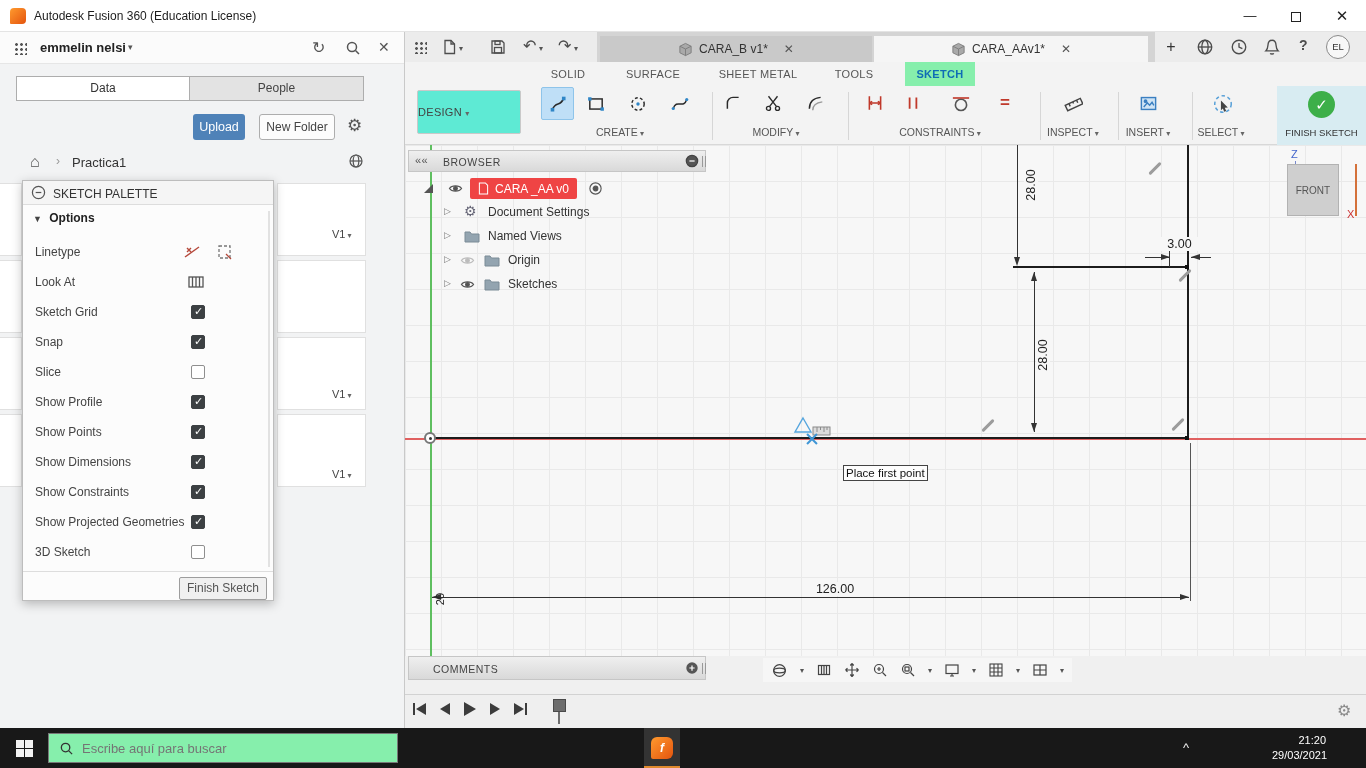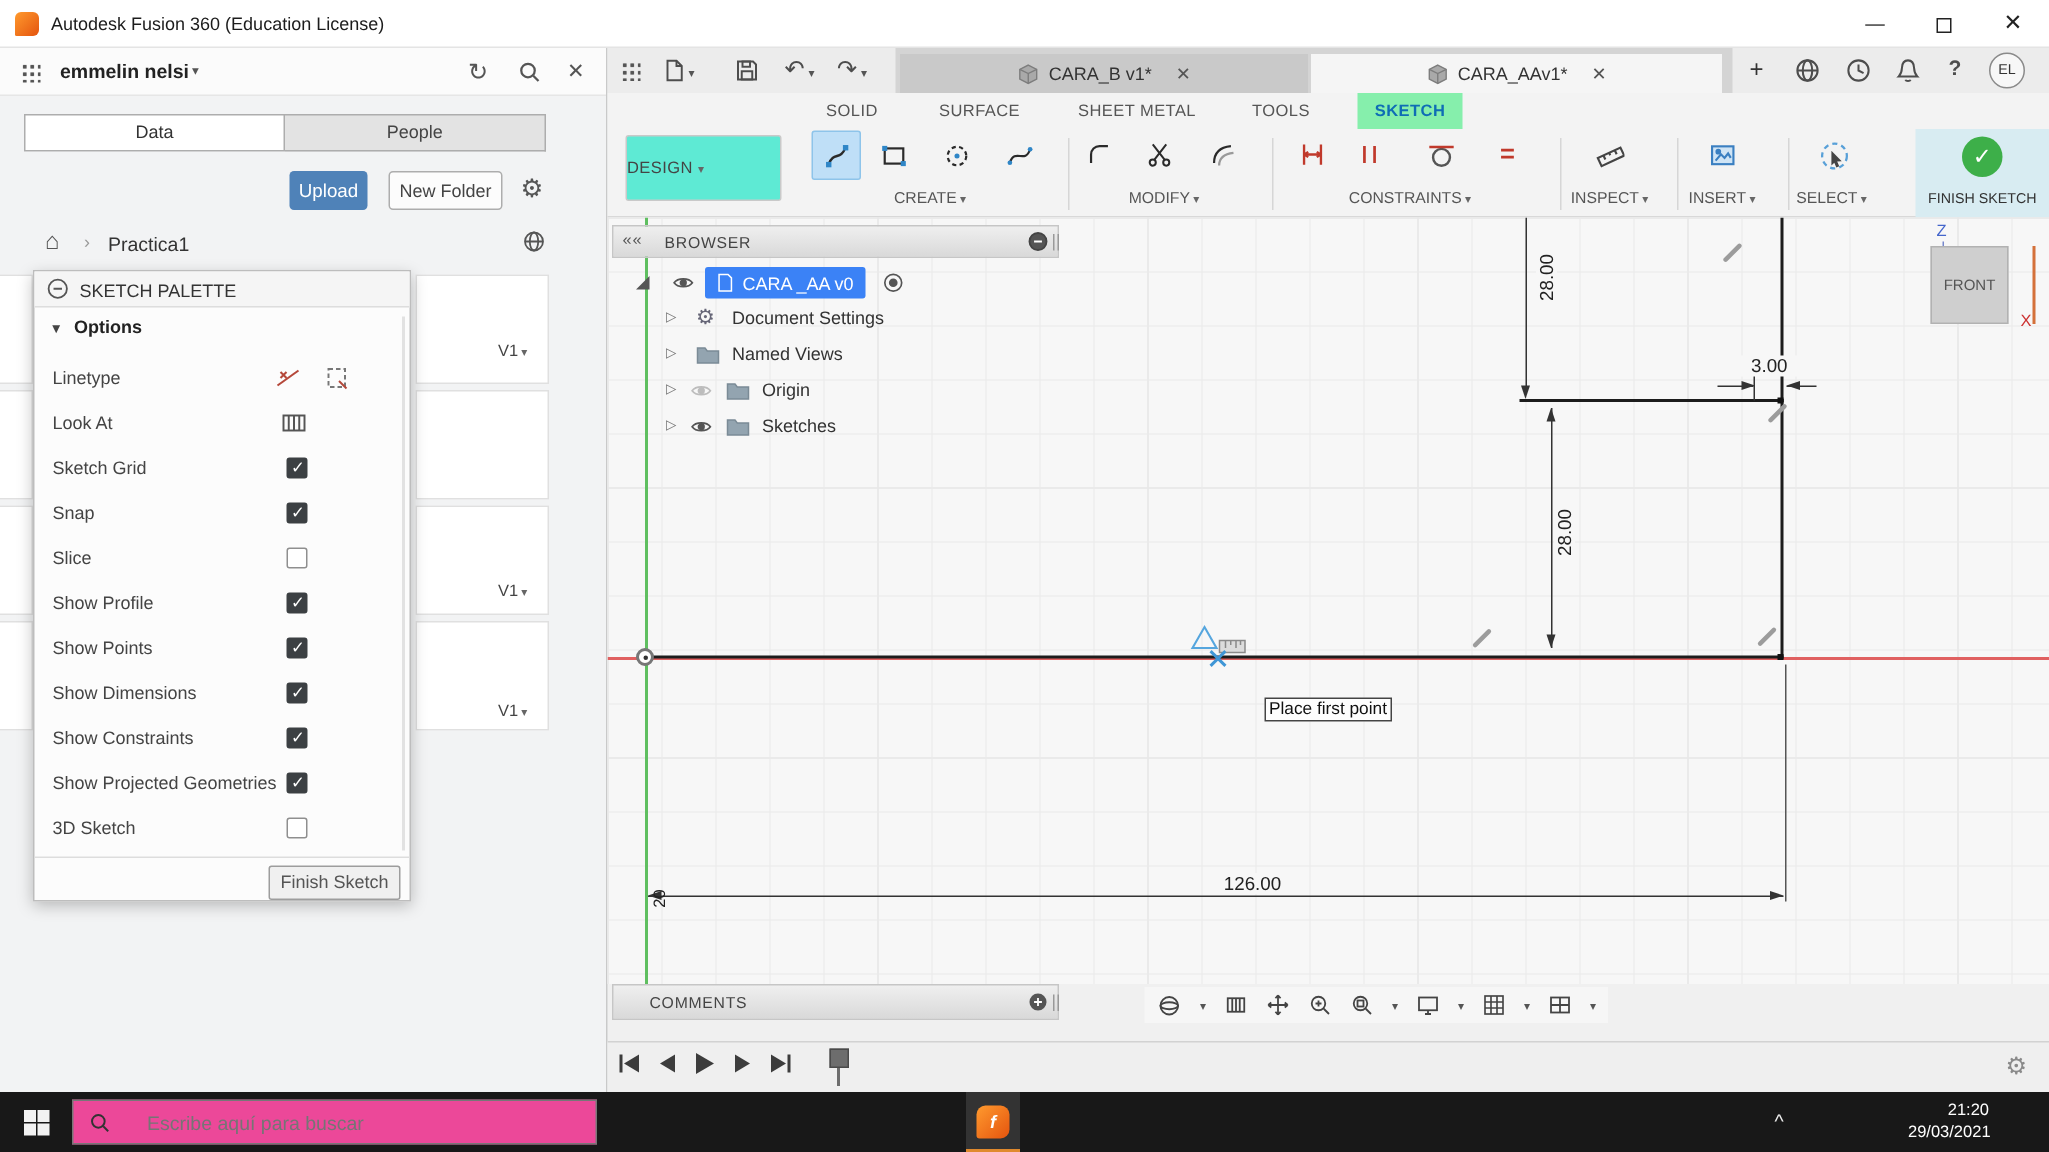--- a/index.html
+++ b/index.html
@@ -474,21 +474,21 @@
     <div class="abs" style="left:296px;top:5px;width:1px;height:11px;background:#999"></div>
   </div>
   <div class="treerow" style="left:408px;top:178px;width:298px">
     <div class="abs" style="left:16px;top:6px;width:0;height:0;border-bottom:9px solid #555;border-left:9px solid transparent"></div>
     <span class="abs" style="left:40px;top:4px">
       <svg width="15" height="13" viewBox="0 0 16 13" fill="none" stroke="#555" stroke-width="1.2">
           <path d="M1.5 6.5 C4 2.8 12 2.8 14.5 6.5 C12 10.2 4 10.2 1.5 6.5 Z"></path>
           <circle cx="8" cy="6.5" r="2" fill="#555"></circle>
         </svg>
     </span>
-    <div class="abs flex" style="left:62px;top:0;height:21px;background:#3b82f6;border-radius:2px;padding:0 8px;color:#fff;gap:6px">
+    <div class="abs flex" style="left:62px;top:0;height:21px;background:#ef4444;border-radius:2px;padding:0 8px;color:#fff;gap:6px">
       <svg width="11" height="13" viewBox="0 0 12 14" fill="none" stroke="#fff" stroke-width="1.1">
           <path d="M1.5 1 H8 L10.5 3.5 V13 H1.5 Z"></path>
         </svg>
       <span>CARA _AA v0</span>
     </div>
     <span class="abs" style="left:180px;top:3px">
       <svg width="15" height="15" viewBox="0 0 16 16" fill="none" stroke="#555" stroke-width="1.2">
           <circle cx="8" cy="8" r="6"></circle>
           <circle cx="8" cy="8" r="2.5" fill="#555"></circle>
         </svg>
@@ -628,21 +628,21 @@
     <span class="abs" style="left:932px;top:6px;font-size:16px;color:#8a8a8a">⚙</span>
   </div>
 
   <div class="taskbar">
     <div class="abs" style="left:16px;top:12px;width:17px;height:17px">
       <div class="abs" style="left:0;top:0;width:8px;height:8px;background:#f2f2f2"></div>
       <div class="abs" style="left:9px;top:0;width:8px;height:8px;background:#f2f2f2"></div>
       <div class="abs" style="left:0;top:9px;width:8px;height:8px;background:#f2f2f2"></div>
       <div class="abs" style="left:9px;top:9px;width:8px;height:8px;background:#f2f2f2"></div>
     </div>
-    <div class="abs flex" style="left:48px;top:5px;width:350px;height:30px;background:#ec4899;border:1px solid #777;padding-left:10px;gap:24px">
+    <div class="abs flex" style="left:48px;top:5px;width:350px;height:30px;background:#86efac;border:1px solid #777;padding-left:10px;gap:8px">
       <svg width="15" height="15" viewBox="0 0 16 16" fill="none" stroke="#333" stroke-width="1.4">
           <circle cx="7" cy="7" r="4.5"></circle>
           <path d="M10.5 10.5 L14 14"></path>
         </svg>
       <input style="border: none; background: transparent; font-size: 13px; color: rgb(31, 31, 31); width: 280px; font-family: inherit;" placeholder="Escribe aquí para buscar">
     </div>
 
     <div class="abs" style="left:644px;top:0;width:36px;height:40px;background:#333;border-bottom:2px solid #e08a2e">
       <div class="abs" style="left:7px;top:9px;width:22px;height:22px;border-radius:6px 6px 6px 2px;background:linear-gradient(135deg,#ff9a2e,#e4540e);color:#fff;font-style:italic;font-weight:bold;text-align:center;line-height:22px">f</div>
     </div>

